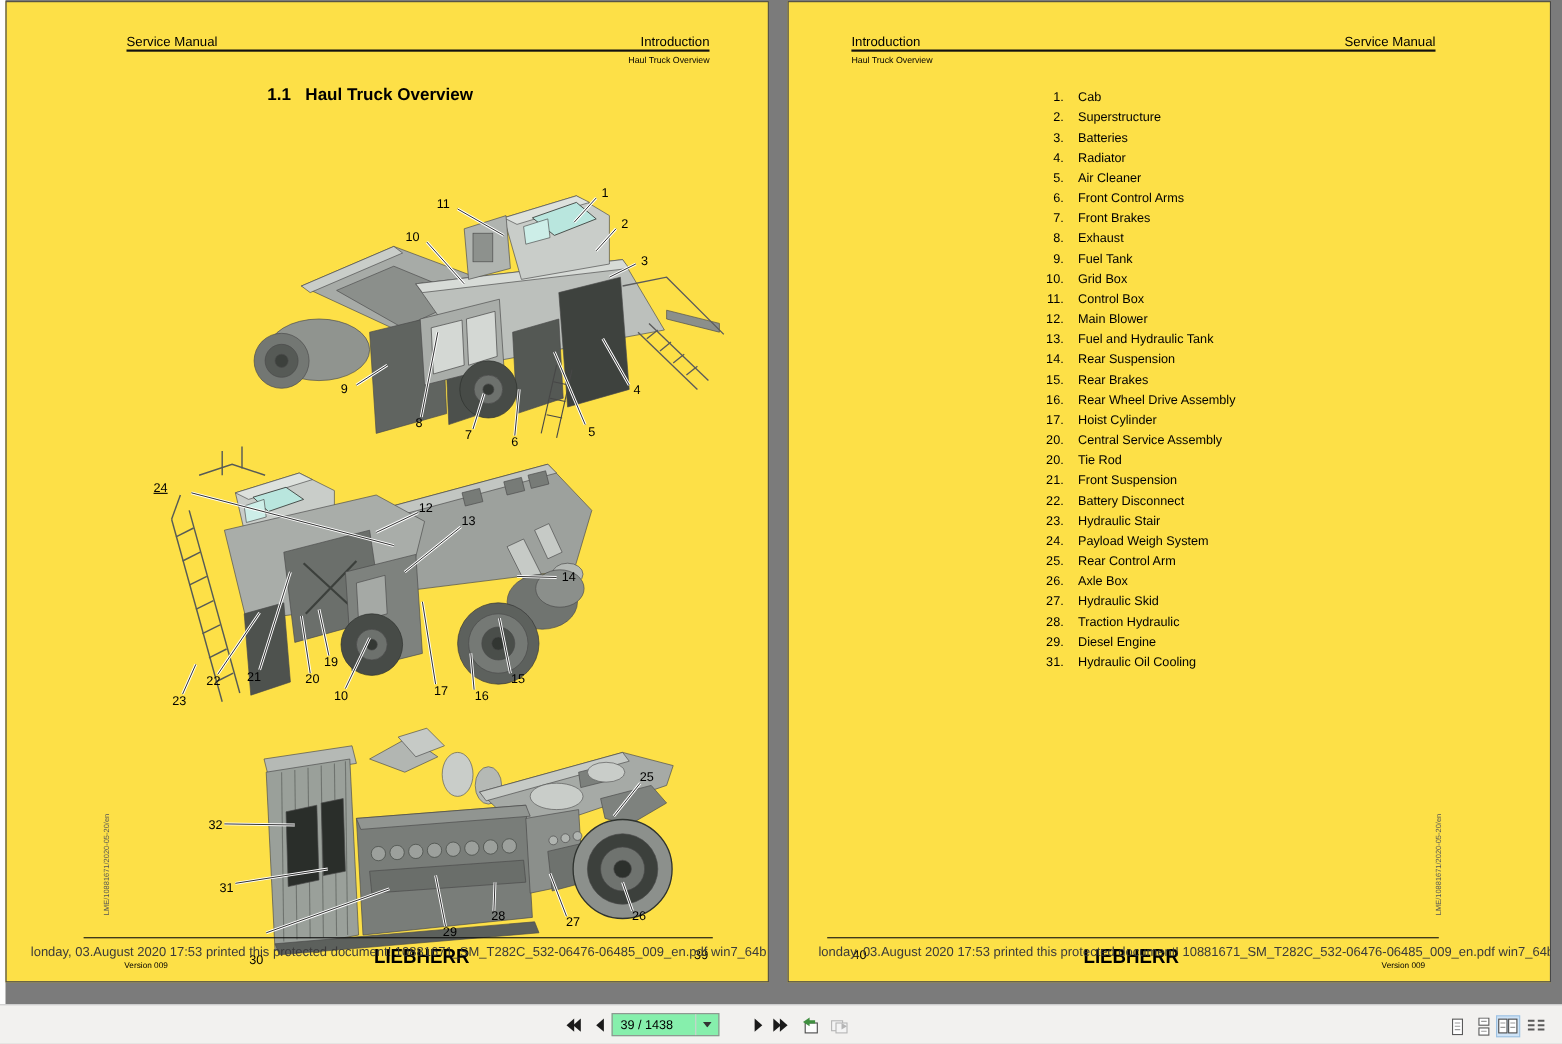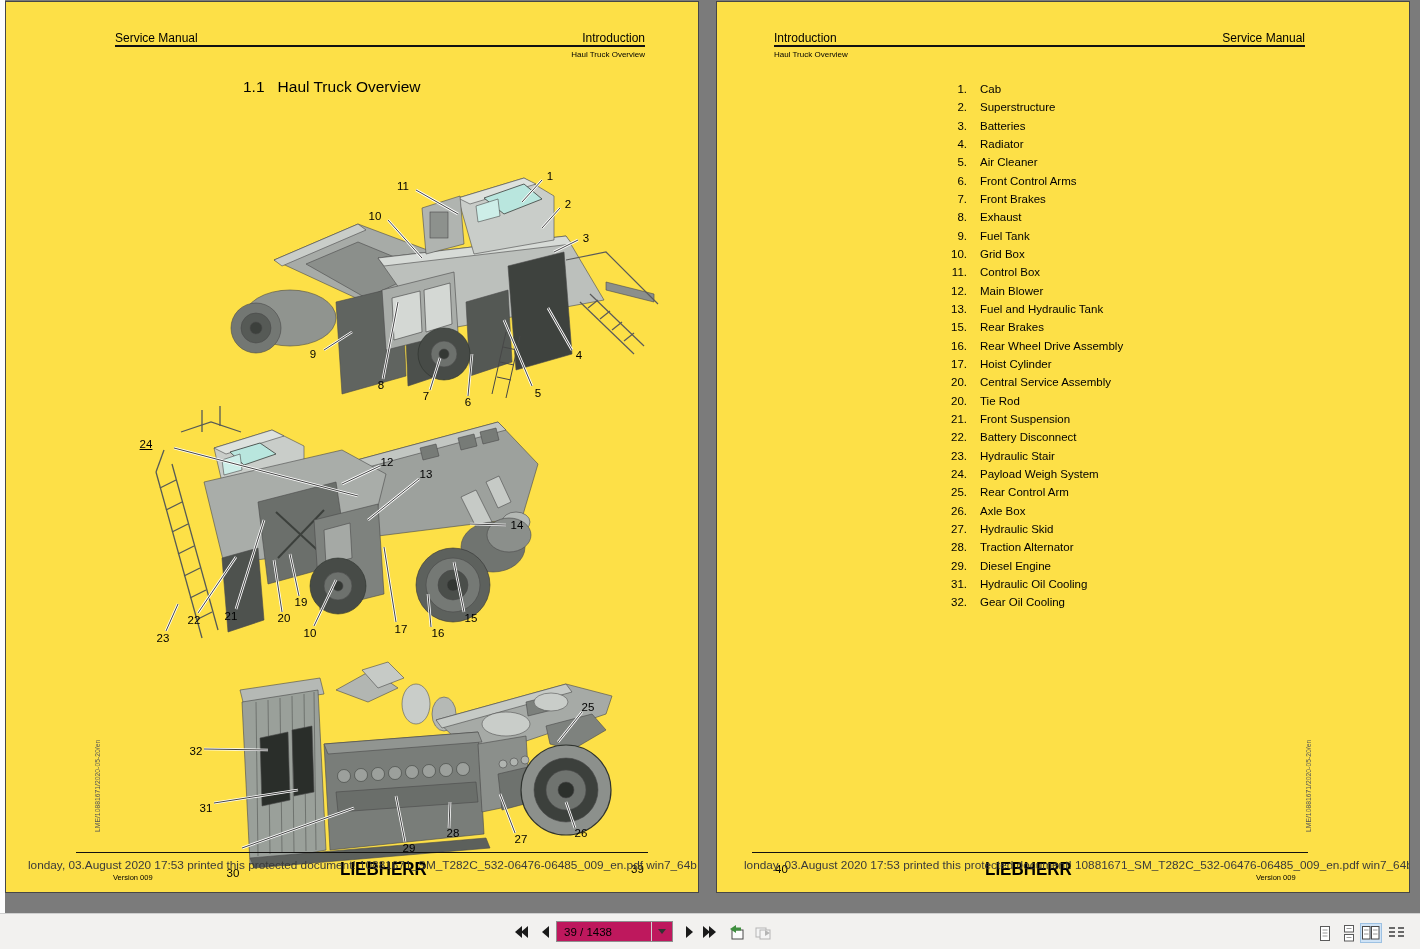--- a/index.html
+++ b/index.html
@@ -6,40 +6,40 @@
   body{width:1420px;height:949px;background:#7b7b7b;position:relative;overflow:hidden;
        font-family:"Liberation Sans",sans-serif;color:#000;}
   .edge-strip{position:absolute;left:0;top:0;width:5px;height:913px;background:#fdfdfd;}
   .page{position:absolute;top:1px;height:892px;width:694px;background:#fde047;
         border:1px solid #474747;box-sizing:border-box;overflow:hidden;}
   .page-left{left:5px;}
   .page-right{left:716px;}
   .hdr-text{position:absolute;top:29px;font-size:12px;white-space:nowrap;}
   .hdr-rule{position:absolute;top:43px;height:1.5px;background:#111;}
   .hdr-sub{position:absolute;top:48px;font-size:8px;white-space:nowrap;}
-  .sec-title{position:absolute;left:237px;top:76px;font-size:15.5px;font-weight:normal;white-space:nowrap;}
+  .sec-title{position:absolute;left:237px;top:76px;font-size:15.5px;font-weight:bold;white-space:nowrap;}
   .sec-title .gap{display:inline-block;width:13px;}
   .art{position:absolute;left:0;top:0;width:692px;height:910px;pointer-events:none;}
   .callout{position:absolute;transform:translate(-50%,-50%);font-size:11.5px;z-index:2;white-space:nowrap;}
   .parts{position:absolute;left:0;top:81px;width:694px;}
   .li-row{position:relative;height:18.34px;}
   .li-num{position:absolute;left:205px;width:45px;text-align:right;font-size:11.5px;}
   .li-label{position:absolute;left:263px;font-size:11.5px;white-space:nowrap;}
   .ftr-rule{position:absolute;top:850px;height:1.3px;background:#111;}
   .watermark{position:absolute;top:856px;font-size:11.8px;color:#3a3a3a;white-space:nowrap;z-index:3;}
   .pagenum{position:absolute;top:861px;font-size:11.5px;z-index:1;}
   .version{position:absolute;top:871px;font-size:7.5px;z-index:4;}
   .logo{position:absolute;top:857px;font-size:17px;font-weight:900;letter-spacing:0;z-index:2;
         transform:scaleY(1.08);transform-origin:top left;}
   .side-label{position:absolute;font-size:6.8px;color:#555;writing-mode:vertical-rl;
         transform:rotate(180deg);height:132px;z-index:2;}
   .toolbar{position:absolute;left:0;top:913px;width:1420px;height:36px;background:#f2f1ef;
         border-top:1px solid #cfcfcf;box-sizing:border-box;}
   .tb-btn{position:absolute;top:10px;width:18px;height:16px;cursor:pointer;}
-  .pagebox{position:absolute;left:556px;top:7px;width:117px;height:21px;background:#be185d;
+  .pagebox{position:absolute;left:556px;top:7px;width:98px;height:21px;background:#86efac;
         border:1px solid #8f8f8f;box-sizing:border-box;}
   .pagebox input{position:absolute;left:0;top:0;width:88px;height:100%;border:none;outline:none;
         font-size:11.5px;font-family:"Liberation Sans",sans-serif;padding:0 0 0 7px;background:transparent;}
   .pagebox .dd{position:absolute;right:0;top:0;width:20px;height:100%;border-left:1px solid #d0d0d0;
         display:flex;align-items:center;justify-content:center;cursor:pointer;}
   .layout-btn{position:absolute;top:9px;width:22px;height:20px;display:flex;align-items:center;
         justify-content:center;cursor:pointer;box-sizing:border-box;}
   .layout-btn.sel{background:#cfe3f6;border:1px solid #9dc1e2;}
 </style>
 </head>
@@ -390,20 +390,24 @@
       <div class="li-row">
         <span class="li-num">12.</span>
         <span class="li-label">Main Blower</span>
       </div>
 
       <div class="li-row">
         <span class="li-num">13.</span>
         <span class="li-label">Fuel and Hydraulic Tank</span>
       </div>
 
+      <div class="li-row">
+        <span class="li-num">14.</span>
+        <span class="li-label">Rear Suspension</span>
+      </div>
 
       <div class="li-row">
         <span class="li-num">15.</span>
         <span class="li-label">Rear Brakes</span>
       </div>
 
       <div class="li-row">
         <span class="li-num">16.</span>
         <span class="li-label">Rear Wheel Drive Assembly</span>
       </div>
@@ -454,38 +458,34 @@
         <span class="li-label">Axle Box</span>
       </div>
 
       <div class="li-row">
         <span class="li-num">27.</span>
         <span class="li-label">Hydraulic Skid</span>
       </div>
 
       <div class="li-row">
         <span class="li-num">28.</span>
-        <span class="li-label">Traction Alternator</span>
+        <span class="li-label">Traction Hydraulic</span>
       </div>
 
       <div class="li-row">
         <span class="li-num">29.</span>
         <span class="li-label">Diesel Engine</span>
       </div>
 
 
       <div class="li-row">
         <span class="li-num">31.</span>
         <span class="li-label">Hydraulic Oil Cooling</span>
       </div>
 
-      <div class="li-row">
-        <span class="li-num">32.</span>
-        <span class="li-label">Gear Oil Cooling</span>
-      </div>
     </div>
 
   <div class="side-label" style="left:588px;top:698px">LME/10881671/2020-05-20/en</div>
 
   <div class="ftr-rule" style="left:35px;width:556px"></div>
   <span class="pagenum" style="left:58px">40</span>
   <span class="logo" style="left:268px">LIEBHERR</span>
   <span class="watermark" style="left:27px">londay, 03.August 2020 17:53 printed this protected document! 10881671_SM_T282C_532-06476-06485_009_en.pdf win7_64b</span>
   <span class="version" style="left:539px">Version 009</span>
 </div>

